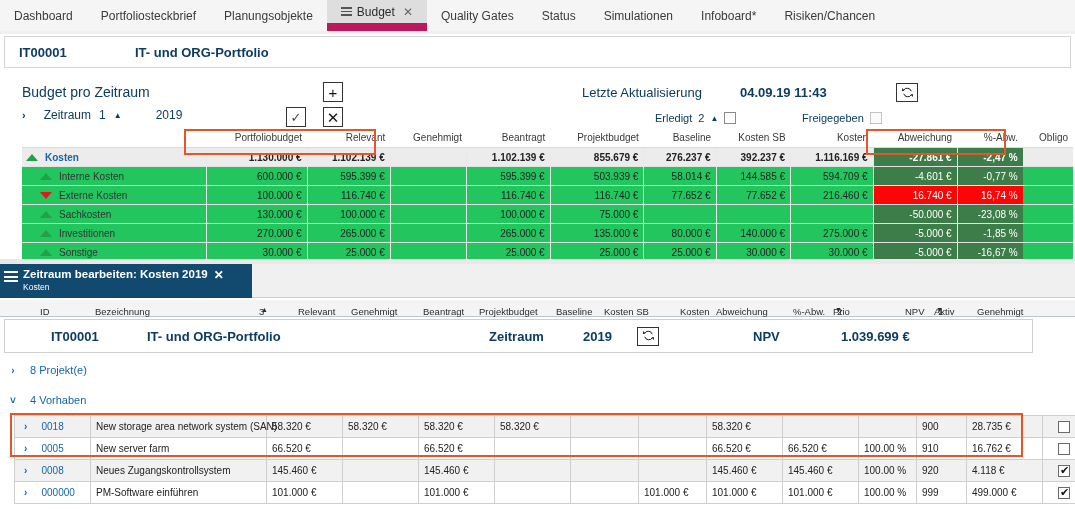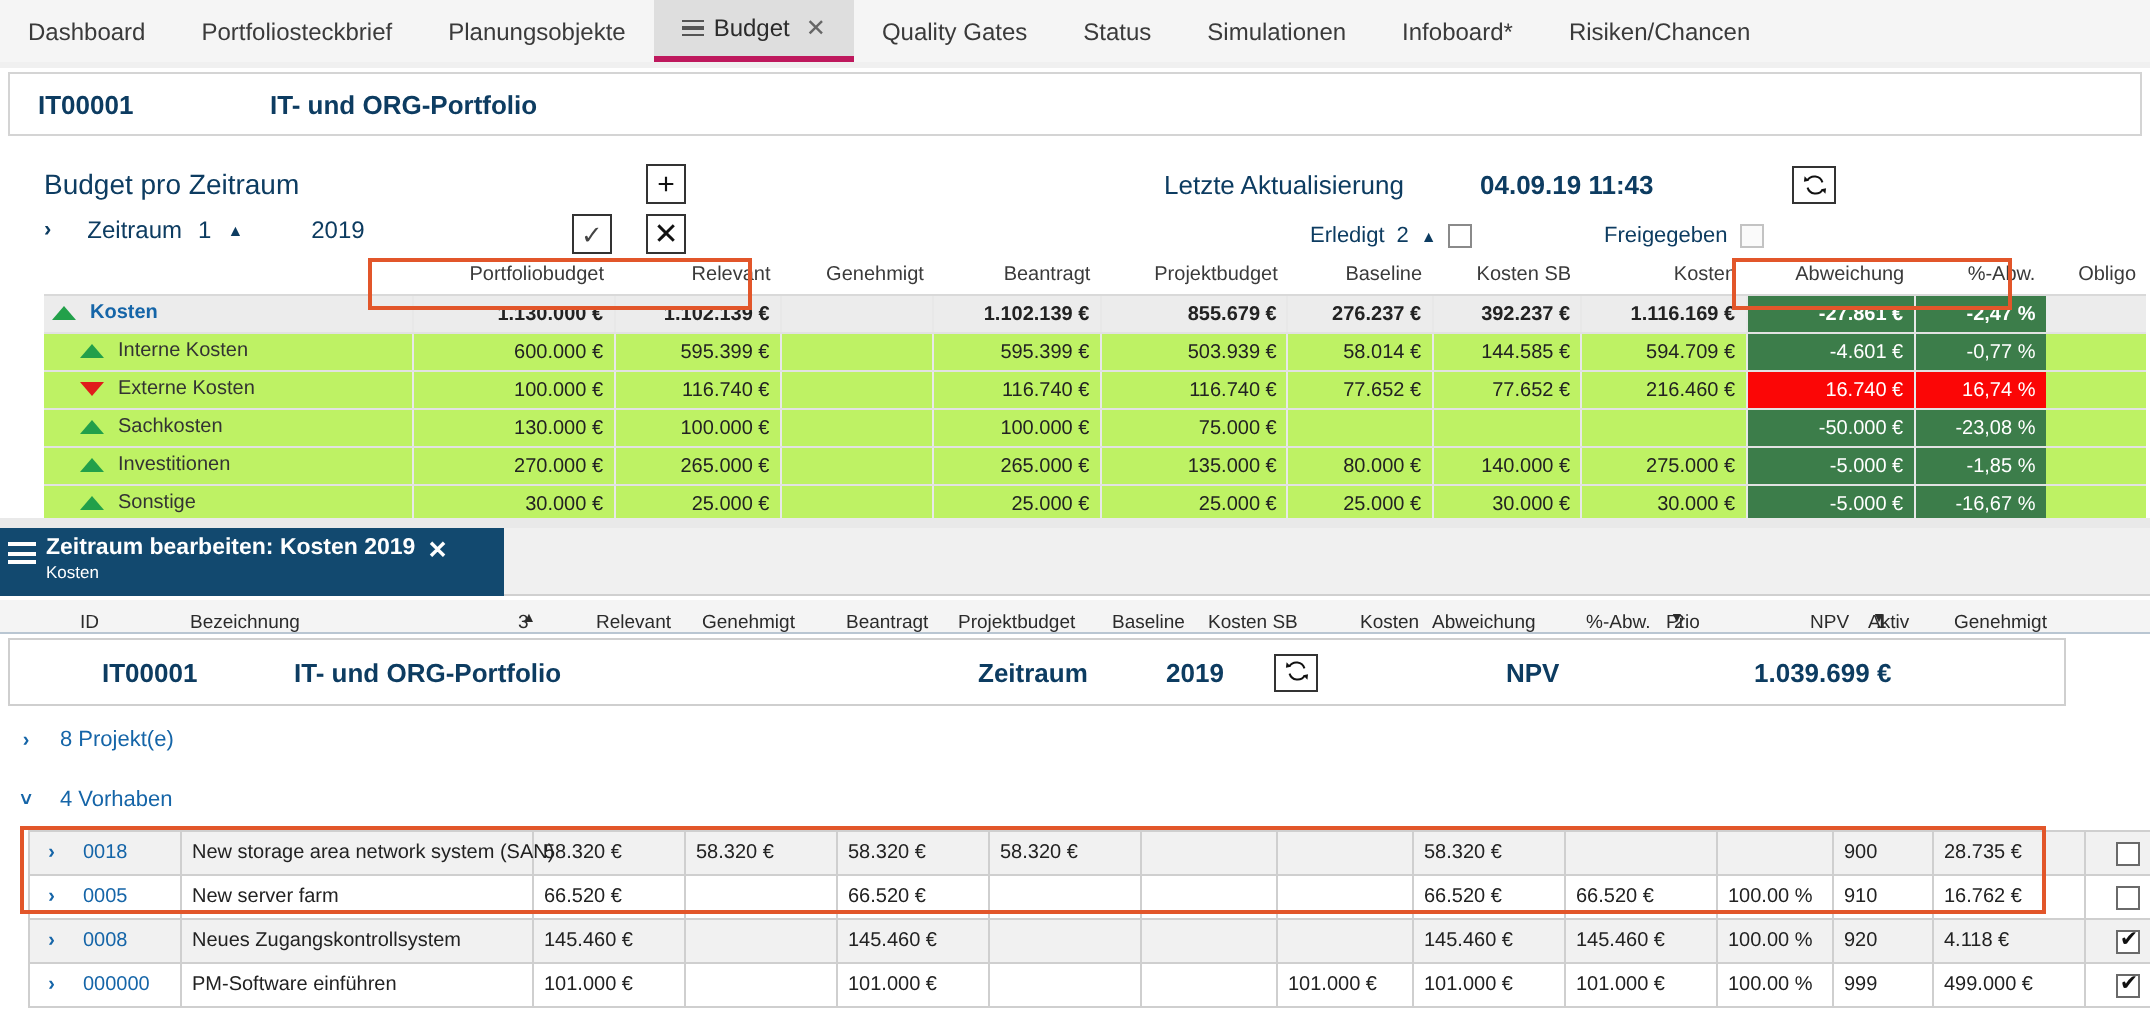--- a/index.html
+++ b/index.html
@@ -20,21 +20,21 @@
     display: flex; align-items: stretch;
   }
   .tab {
     display: flex; align-items: center; gap: 5px;
     padding: 0 14px; height: 31px;
     font-size: 12px; color: #3a3a3a; white-space: nowrap;
     cursor: pointer;
   }
   .tab.active {
     background: #dedede;
-    border-bottom: 3px solid #be185d;
+    border-bottom: 8px solid #be185d;
     color: #2b2b2b;
   }
   .tab .hamb { display: inline-block; width: 11px; height: 9px; position: relative; }
   .tab .hamb i { position: absolute; left: 0; width: 11px; height: 1.5px; background: #555; }
   .tab .hamb i:nth-child(1){ top: 0; }
   .tab .hamb i:nth-child(2){ top: 3.5px; }
   .tab .hamb i:nth-child(3){ top: 7px; }
   .tab .tclose { font-size: 12px; color: #666; margin-left: 3px; }
   .tabbar-underline {
     position: absolute; left: 0; top: 31px; width: 1075px; height: 3px;
@@ -109,21 +109,21 @@
     padding: 2px 5px 4px 4px; height: 15px; white-space: nowrap;
     border-bottom: 1px solid #d9d9d9; background: #ffffff;
   }
   .ttable td {
     text-align: right; padding: 2px 5px 2px 4px; height: 19px;
     white-space: nowrap; border-bottom: 1px solid #e2e2e2;
     border-left: 1px solid #e8e8e8;
     color: #222;
   }
   .ttable tr.r-total td { background: #ececec; font-weight: bold; }
-  .ttable tr.r-sub td { background: #bef264; }
+  .ttable tr.r-sub td { background: #22c55e; }
   .ttable td.lbl { text-align: left; border-left: none; }
   .ttable th.lbl { text-align: left; }
   .ttable td.blank { background: #ffffff; border-left: none; }
 
   .trend { display:inline-block; width:0; height:0; margin-right:7px; vertical-align: middle;}
   .trend.up   { border-left: 6px solid transparent; border-right: 6px solid transparent; border-bottom: 7px solid #22a04a; }
   .trend.down { border-left: 6px solid transparent; border-right: 6px solid transparent; border-top: 7px solid #e01b1b; }
   .rowname { color: #1e5a8a; font-size: 10px; vertical-align: middle; }
   .r-total .rowname { color: #1565a8; font-weight: bold; }
   .r-sub .rowname { color:#333; font-weight: normal; }
@@ -178,21 +178,21 @@
     background: #ffffff; border: 1px solid #cfcfcf;
     display: flex; align-items: center;
   }
   .pb2-id { font-size: 13px; font-weight: bold; color:#0d3c61; padding-left: 46px; width: 142px; }
   .pb2-name { font-size: 13px; font-weight: bold; color:#0d3c61; }
   .pb2-zr { position:absolute; left: 484px; font-size: 13px; font-weight:bold; color:#0d3c61; }
   .pb2-year { position:absolute; left: 578px; font-size: 13px; font-weight:bold; color:#0d3c61; }
   .pb2-refresh { position:absolute; left: 632px; top:7px; width:22px; height:19px;
                  border:1px solid #333; background:#fff; display:flex; align-items:center; justify-content:center;}
   .pb2-npv { position:absolute; left: 748px; font-size: 13px; font-weight:bold; color:#0d3c61; }
-  .pb2-npvv { position:absolute; left: 836px; font-size: 13px; font-weight:bold; color:#0d3c61;margin-left:36px; }
+  .pb2-npvv { position:absolute; left: 836px; font-size: 13px; font-weight:bold; color:#0d3c61; }
 
   .grp {
     position: absolute; left: 8px; font-size: 11px; color: #1565a8;
     display: flex; align-items: center; gap: 12px;
   }
   #grp-proj { top: 364px; }
   #grp-vorh { top: 394px; }
   .grp .gchev { color: #1565a8; font-size: 10px; font-weight:bold; width: 10px; text-align:center;}
 
   

